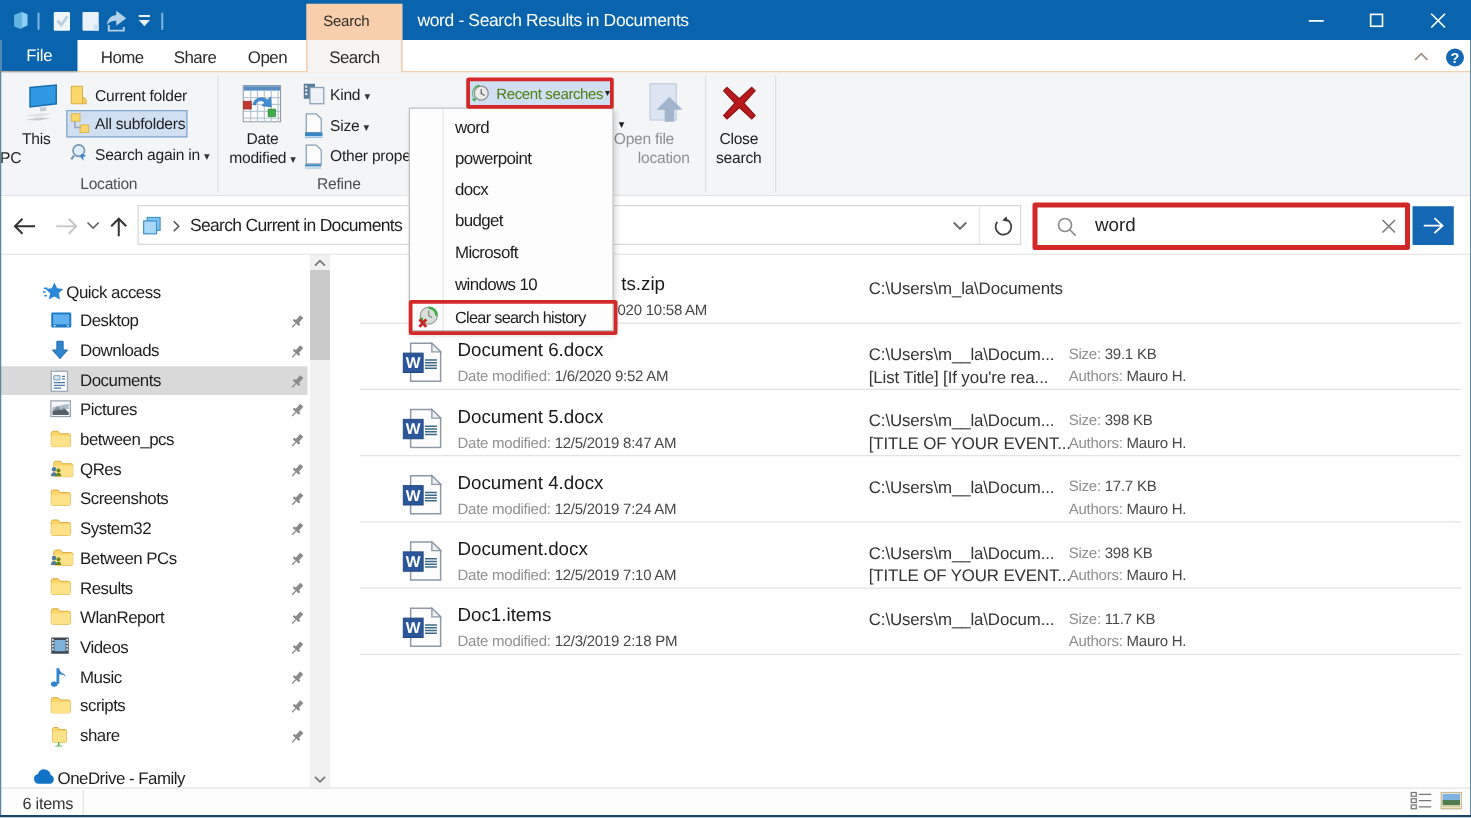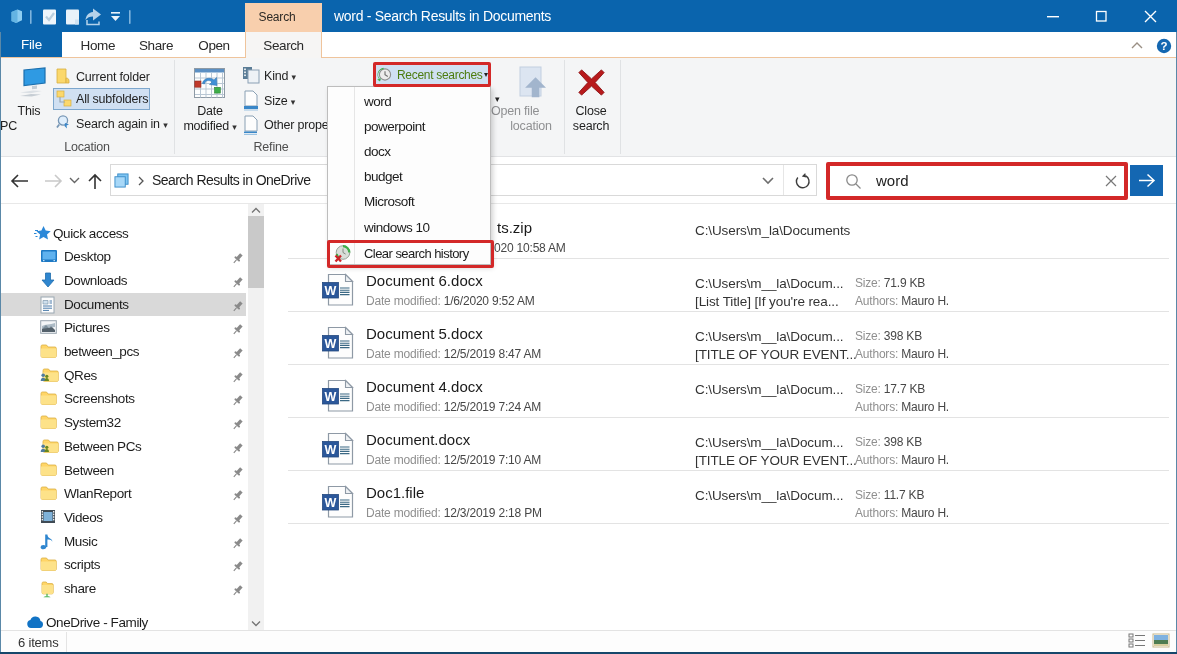--- a/index.html
+++ b/index.html
@@ -176,21 +176,21 @@
   <path d="M87 19V6M81 11l6-6 6 6" stroke="#333" stroke-width="1.6" fill="none"></path>
 </svg>
 <div class="ab" style="left:110px;top:164px;width:707px;height:32px;border:1px solid #d9d9d9;box-sizing:border-box;background:#fff"></div>
 <svg class="ab" style="left:114px;top:173px" width="15" height="15" viewBox="0 0 16 16">
   <rect x="4" y="1" width="11" height="11" fill="#7fc5f2" stroke="#3c8ec9" stroke-width="1"></rect>
   <rect x="1" y="4" width="11" height="11" fill="#a8d8f8" stroke="#3c8ec9" stroke-width="1"></rect>
 </svg>
 <svg class="ab" style="left:137px;top:176px" width="8" height="10" viewBox="0 0 8 10">
       <path d="M2 1l4 4-4 4" stroke="#555" stroke-width="1.3" fill="none"></path>
     </svg>
-<div class="ab" style="left:152px;top:172px;font-size:14px;color:#1e1e1e;letter-spacing:-0.55px">Search Results in OneDrive</div>
+<div class="ab" style="left:152px;top:172px;font-size:14px;color:#1e1e1e;letter-spacing:-0.55px">Search Current in Documents</div>
 <svg class="ab" style="left:761px;top:177px" width="14" height="8" viewBox="0 0 14 8">
       <path d="M2 1l5 5 5-5" stroke="#6e6e6e" stroke-width="1.6" fill="none"></path>
     </svg>
 <div class="sep-v" style="left:783px;top:165px;height:30px;background:#e6e6e6"></div>
 <svg class="ab" style="left:795px;top:173px" width="16" height="16" viewBox="0 0 16 16">
   <path d="M2.8 4.5 a6.3 6.3 0 1 0 8-1.6" stroke="#3c3c3c" stroke-width="1.4" fill="none"></path>
   <path d="M10.2 0l1 4.4-4.4-1z" fill="#3c3c3c"></path>
 </svg>
 
 <div class="redbox" style="left:826px;top:162px;width:302px;height:38px;background:#fff;border-width:4px"></div>
@@ -331,21 +331,21 @@
           <g transform="rotate(42 6.5 6.5)" fill="#8a8a8a">
             <rect x="4.9" y="0.8" width="3.4" height="5.8"></rect>
             <rect x="3.2" y="6" width="6.8" height="2" rx="1"></rect>
             <rect x="6.1" y="8" width="1.1" height="4.2"></rect>
           </g>
         </svg></div>
       <div class="ab" style="left:40px;top:462px"><svg width="17" height="14" viewBox="0 0 17 14">
           <path d="M1 2.5c0-.8.5-1.5 1.3-1.5h4.2l1.5 2h7c.8 0 1.3.6 1.3 1.4V12c0 .8-.5 1.4-1.3 1.4H2.3c-.8 0-1.3-.6-1.3-1.4z" fill="#ffd567" stroke="#d9ae45" stroke-width="0.8"></path>
           <path d="M1 4.5h15.3V12c0 .8-.5 1.4-1.3 1.4H2.3c-.8 0-1.3-.6-1.3-1.4z" fill="#fde289"></path>
         </svg></div>
-      <div class="nav ab" style="left:64px;top:462.5px">Between</div>
+      <div class="nav ab" style="left:64px;top:462.5px">Results</div>
       <div class="ab" style="left:231px;top:464.5px"><svg width="13" height="13" viewBox="0 0 13 13">
           <g transform="rotate(42 6.5 6.5)" fill="#8a8a8a">
             <rect x="4.9" y="0.8" width="3.4" height="5.8"></rect>
             <rect x="3.2" y="6" width="6.8" height="2" rx="1"></rect>
             <rect x="6.1" y="8" width="1.1" height="4.2"></rect>
           </g>
         </svg></div>
       <div class="ab" style="left:40px;top:485.7px"><svg width="17" height="14" viewBox="0 0 17 14">
           <path d="M1 2.5c0-.8.5-1.5 1.3-1.5h4.2l1.5 2h7c.8 0 1.3.6 1.3 1.4V12c0 .8-.5 1.4-1.3 1.4H2.3c-.8 0-1.3-.6-1.3-1.4z" fill="#ffd567" stroke="#d9ae45" stroke-width="0.8"></path>
           <path d="M1 4.5h15.3V12c0 .8-.5 1.4-1.3 1.4H2.3c-.8 0-1.3-.6-1.3-1.4z" fill="#fde289"></path>
@@ -442,21 +442,21 @@
           <g stroke="#3a6884" stroke-width="1.1">
             <path d="M18 15h9.5M18 17.2h9.5M18 19.4h9.5M18 21.6h9.5"></path>
           </g>
           <rect x="0.5" y="9.5" width="16" height="15.5" fill="#2b579a" stroke="#24497f" stroke-width="0.8"></rect>
           <text x="8.5" y="21.5" font-size="12.5" font-weight="bold" fill="#fff" text-anchor="middle" font-family="Liberation Sans">W</text>
         </svg></div>
       <div class="fname" style="left:366px;top:272px">Document 6.docx</div>
       <div class="fsub" style="left:366px;top:293.5px">Date modified: <b>1/6/2020 9:52 AM</b></div>
       <div class="fpath" style="left:695px;top:275.5px">C:\Users\m__la\Docum...</div>
       <div class="fpath" style="left:695px;top:294px">[List Title] [If you're rea...</div>
-      <div class="fsub" style="left:855px;top:275.5px">Size: <b>71.9 KB</b></div>
+      <div class="fsub" style="left:855px;top:275.5px">Size: <b>39.1 KB</b></div>
       <div class="fsub" style="left:855px;top:294px">Authors: <b>Mauro H.</b></div>
       <div class="hr" style="top:257.5px"></div>
       <div class="ab" style="left:322px;top:325.5px"><svg width="33" height="33" viewBox="0 0 33 33">
           <path d="M6.5 1.5h17l7 7v23.5h-24z" fill="#fdfdfd" stroke="#8e99a5" stroke-width="1.2"></path>
           <path d="M23.5 1.5l7 7h-7z" fill="#eef1f4" stroke="#8e99a5" stroke-width="1.1"></path>
           <g stroke="#3a6884" stroke-width="1.1">
             <path d="M18 15h9.5M18 17.2h9.5M18 19.4h9.5M18 21.6h9.5"></path>
           </g>
           <rect x="0.5" y="9.5" width="16" height="15.5" fill="#2b579a" stroke="#24497f" stroke-width="0.8"></rect>
           <text x="8.5" y="21.5" font-size="12.5" font-weight="bold" fill="#fff" text-anchor="middle" font-family="Liberation Sans">W</text>
@@ -501,21 +501,21 @@
       <div class="hr" style="top:416.5px"></div>
       <div class="ab" style="left:322px;top:484.5px"><svg width="33" height="33" viewBox="0 0 33 33">
           <path d="M6.5 1.5h17l7 7v23.5h-24z" fill="#fdfdfd" stroke="#8e99a5" stroke-width="1.2"></path>
           <path d="M23.5 1.5l7 7h-7z" fill="#eef1f4" stroke="#8e99a5" stroke-width="1.1"></path>
           <g stroke="#3a6884" stroke-width="1.1">
             <path d="M18 15h9.5M18 17.2h9.5M18 19.4h9.5M18 21.6h9.5"></path>
           </g>
           <rect x="0.5" y="9.5" width="16" height="15.5" fill="#2b579a" stroke="#24497f" stroke-width="0.8"></rect>
           <text x="8.5" y="21.5" font-size="12.5" font-weight="bold" fill="#fff" text-anchor="middle" font-family="Liberation Sans">W</text>
         </svg></div>
-      <div class="fname" style="left:366px;top:484px">Doc1.file</div>
+      <div class="fname" style="left:366px;top:484px">Doc1.items</div>
       <div class="fsub" style="left:366px;top:505.5px">Date modified: <b>12/3/2019 2:18 PM</b></div>
       <div class="fpath" style="left:695px;top:487.5px">C:\Users\m__la\Docum...</div>
       <div class="fsub" style="left:855px;top:487.5px">Size: <b>11.7 KB</b></div>
       <div class="fsub" style="left:855px;top:506px">Authors: <b>Mauro H.</b></div>
       <div class="hr" style="top:469.5px"></div>
       <div class="hr" style="top:522.5px"></div>
     </div>
 
 <div id="menu">
       <div class="ab" style="left:327px;top:86px;width:164px;height:179px;background:#fdfdfd;border:1px solid #bdbdbd;box-sizing:border-box;box-shadow:2px 3px 5px rgba(0,0,0,0.18)"></div>

